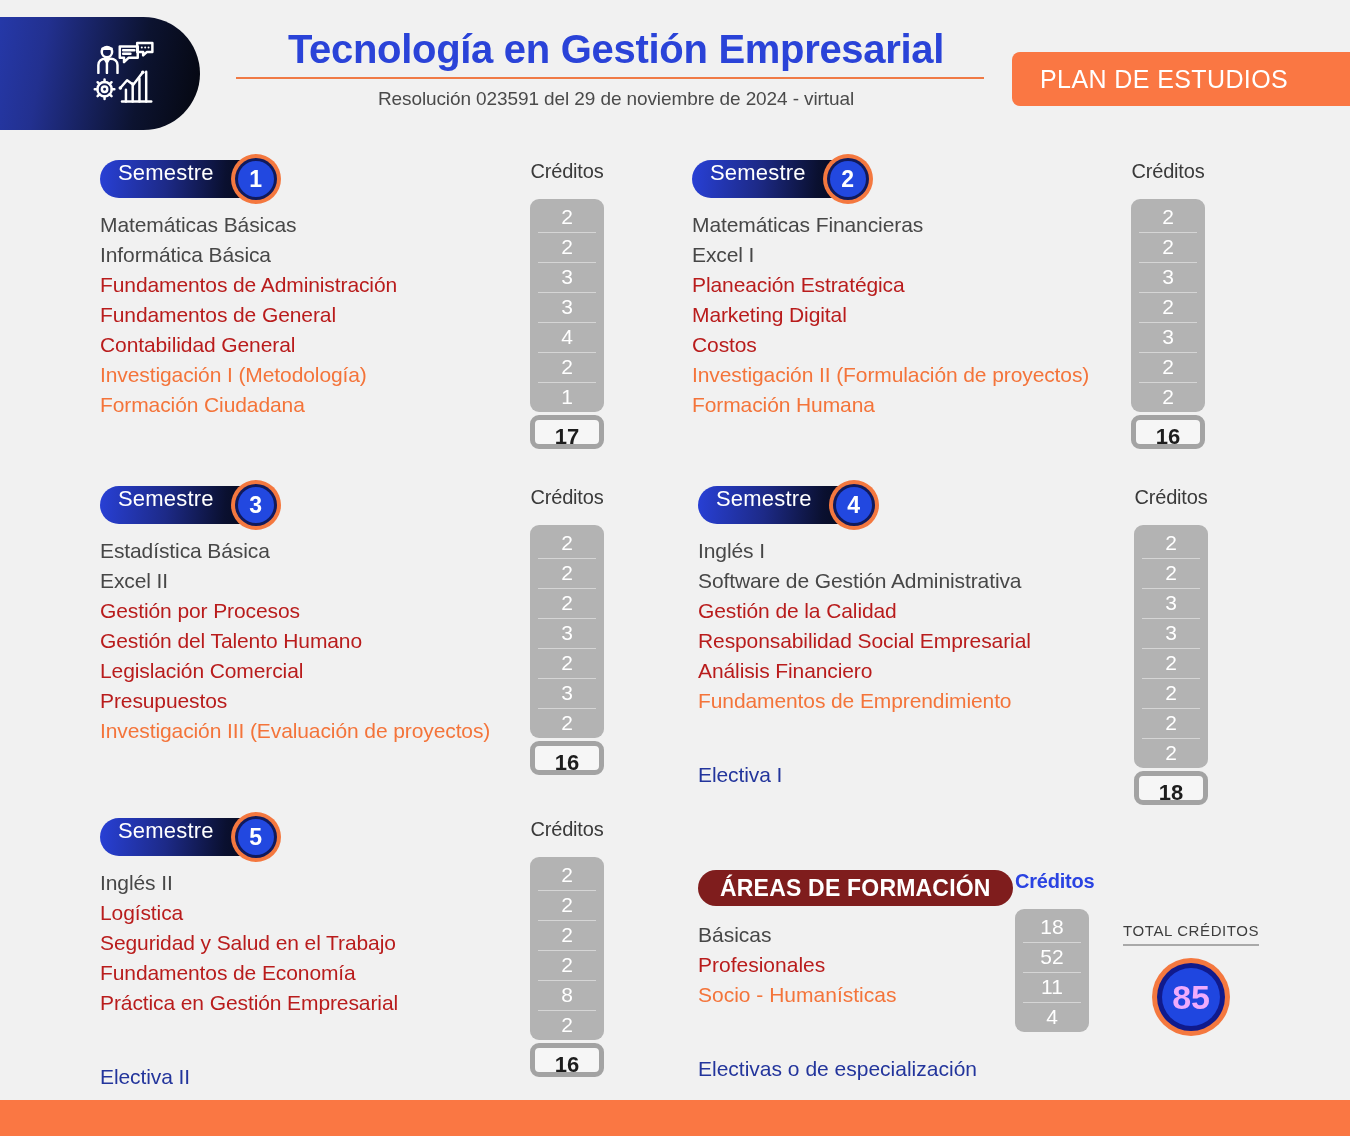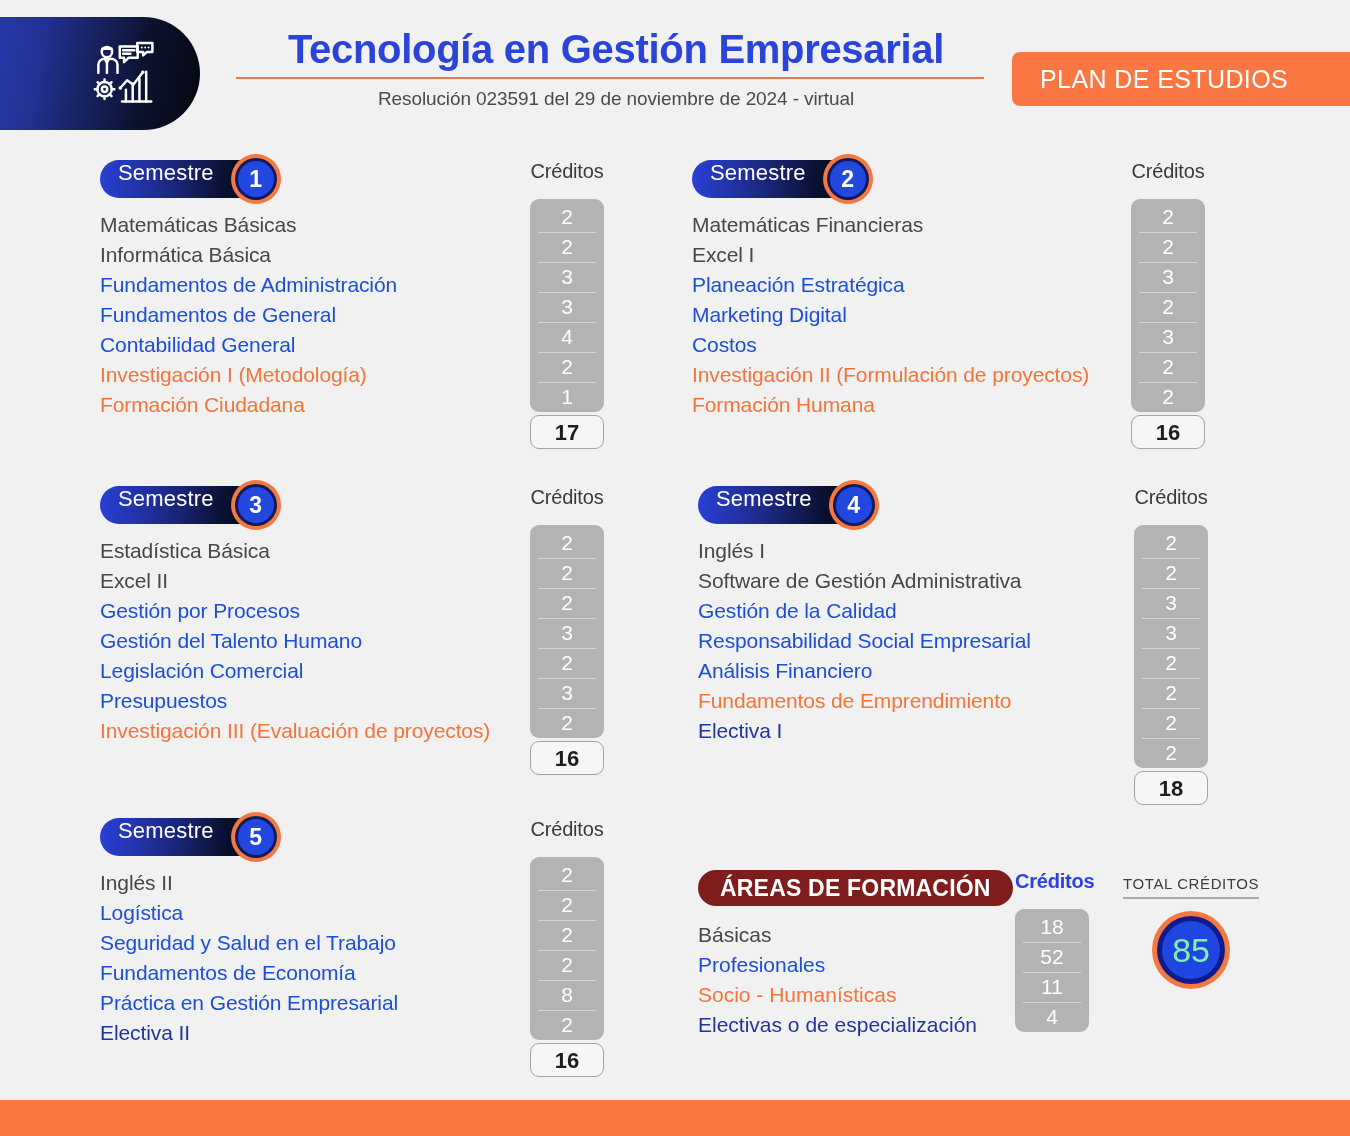--- a/index.html
+++ b/index.html
@@ -135,23 +135,23 @@
   }
 
   .course-list { margin-top: 12px; }
   .course-item {
     font-size: 21px;
     line-height: 30px;
     white-space: nowrap;
     letter-spacing: -0.1px;
   }
   .c-basic   { color: #474747; }
-  .c-prof    { color: #1d4ed8; }
+  .c-prof    { color: #b91c1c; }
   .c-socio   { color: #f4743a; }
-  .c-elect   { color: #23359c; }
+  .c-elect   { color: #23359c; margin-top: 44px; }
 
   
   .credits-col { position: absolute; }
   .credits-title {
     font-size: 20px;
     color: #3a3a3a;
     text-align: center;
     width: 100%;
     letter-spacing: -0.2px;
   }
@@ -179,21 +179,21 @@
     left: 8px; right: 8px; top: 0;
     height: 1px;
     background: rgba(255,255,255,0.45);
   }
   .credits-total {
     margin-top: 3px;
     height: 34px;
     line-height: 34px;
     text-align: center;
     background: #f6f6f6;
-    border: 1px solid #a3a3a3;
+    border: 5px solid #a3a3a3;
     border-radius: 9px;
     font-size: 22px;
     color: #1d1d1d;
     font-weight: bold;
   }
 
   
   .areas-block { position: absolute; }
   .areas-tag {
     display: inline-flex;
@@ -214,20 +214,21 @@
   .area-item {
     font-size: 21px;
     line-height: 30px;
     white-space: nowrap;
   }
 
   
   .total-block {
     position: absolute;
     text-align: center;
+    margin-top: 47px;
   }
   .total-label {
     font-size: 15px;
     color: #3d3d3d;
     letter-spacing: 0.6px;
     padding-bottom: 5px;
     white-space: nowrap;
   }
   .total-rule { height: 2px; background: #a9a9a9; width: 136px; }
   .total-circle {
@@ -238,21 +239,21 @@
   }
   .total-circle-mid {
     width: 68px; height: 68px; border-radius: 50%;
     background: #101a8c;
     display:flex; align-items:center; justify-content:center;
   }
   .total-circle-core {
     width: 58px; height: 58px; border-radius: 50%;
     background: #1f46e0;
     display:flex; align-items:center; justify-content:center;
-    color:#86efac; font-size: 34px; font-weight: normal;
+    color:#f0abfc; font-size: 34px; font-weight: bold;
   }
 
   
   .footer-bar {
     position: absolute;
     left: 0; bottom: 0;
     width: 1350px; height: 36px;
     background: #fa7743;
   }
 </style>

